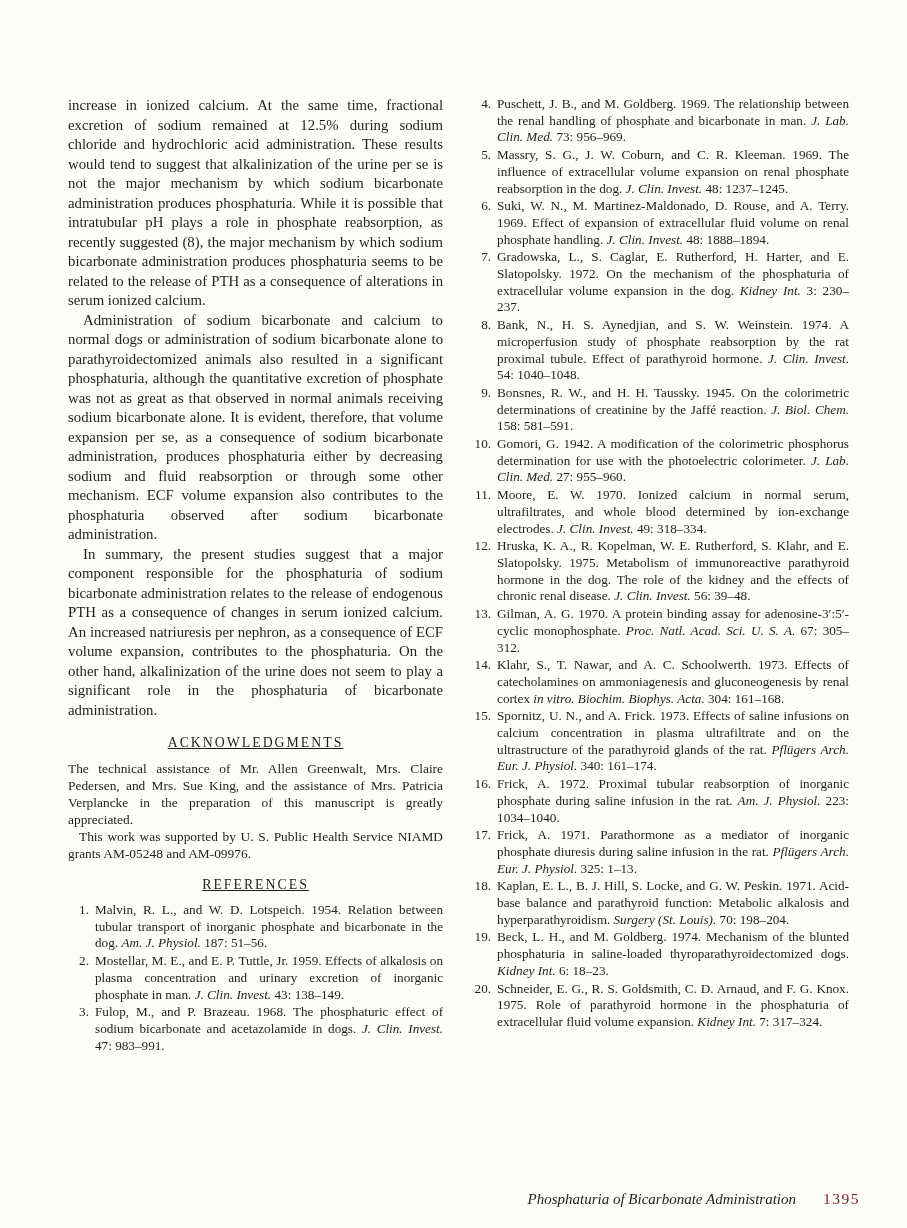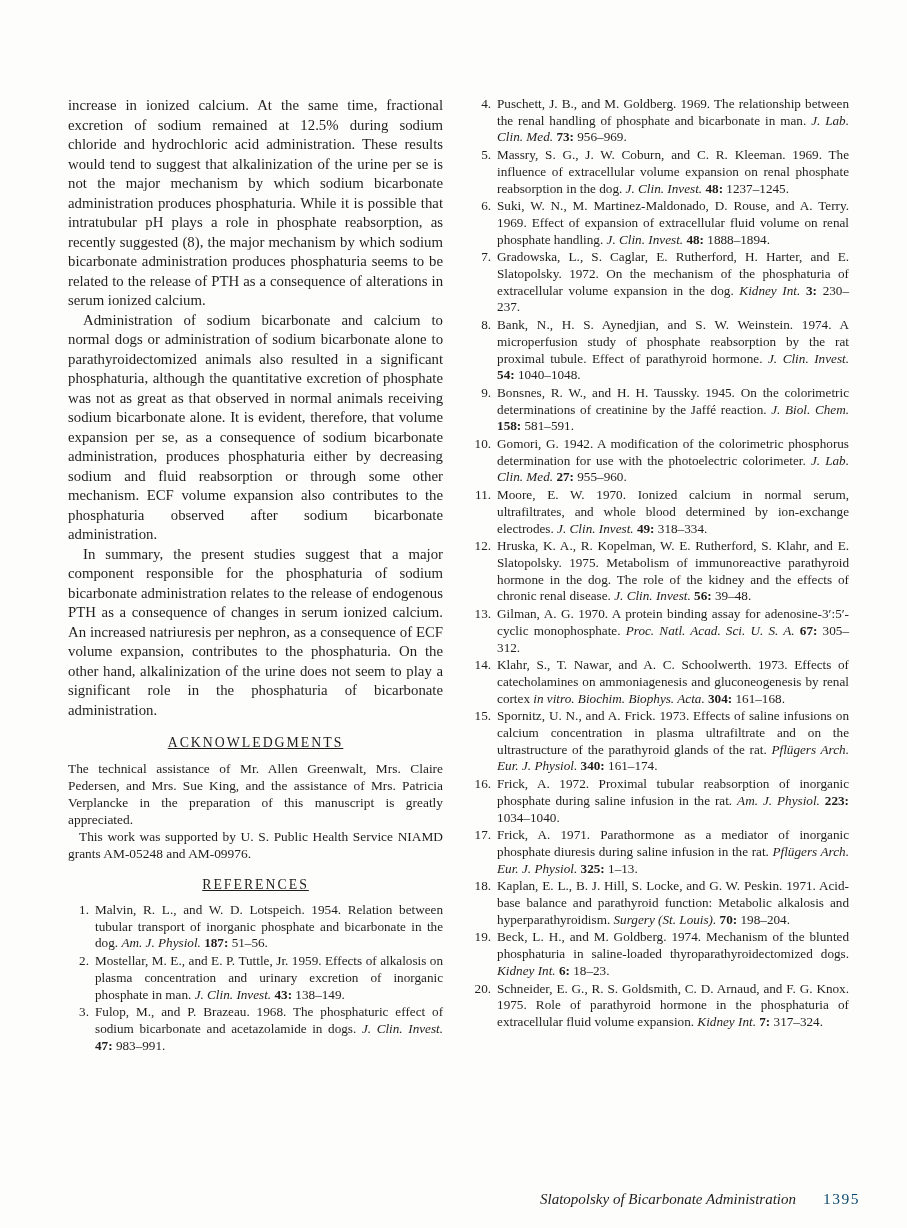--- a/index.html
+++ b/index.html
@@ -37,31 +37,31 @@
   }
 
   .acktext { font-size:13.4px; line-height:17px; }
   .acktext .para.indent { text-indent:11px; }
 
   .reflist { list-style:none; margin:0; padding:0; font-size:13.2px; line-height:16.7px; }
   .ref { display:flex; margin:0 0 1px 0; }
   .ref-num { flex:0 0 21px; text-align:right; padding-right:6px; }
   .ref-body { flex:1; text-align:justify; }
   .ref-journal { font-style:italic; }
-  .ref-vol { font-weight:bold; }
+  .ref-vol { font-weight:normal; }
 
   .footer {
     position:absolute;
     bottom:20px; right:47px;
     display:flex;
     align-items:baseline;
     gap:27px;
   }
   .running-title { font-style:italic; font-size:15px; }
-  .page-number { font-size:15.5px; letter-spacing:1.5px; color:#0c4a6e; }
+  .page-number { font-size:15.5px; letter-spacing:1.5px; color:#7f1d1d; }
 </style>
 </head>
 <body>
 
 <div class="page">
   <div class="content">
 
     <div class="col col-left">
       <div class="bodytext">
         <p class="para">increase in ionized calcium. At the same time, fractional excretion of sodium remained at 12.5% during sodium chloride and hydrochloric acid administration. These results would tend to suggest that alkalinization of the urine per se is not the major mechanism by which sodium bicarbonate administration produces phosphaturia. While it is possible that intratubular pH plays a role in phosphate reabsorption, as recently suggested (8), the major mechanism by which sodium bicarbonate administration produces phosphaturia seems to be related to the release of PTH as a consequence of alterations in serum ionized calcium.</p>
@@ -160,16 +160,16 @@
         </li>
         <li class="ref">
           <span class="ref-num">20.</span>
           <span class="ref-body"><span>Schneider, E. G., R. S. Goldsmith, C. D. Arnaud, and F. G. Knox. 1975. Role of parathyroid hormone in the phosphaturia of extracellular fluid volume expansion. </span><span class="ref-journal">Kidney Int.</span><span class="ref-vol"> 7:</span><span> 317–324.</span></span>
         </li>
       </ul>
     </div>
   </div>
 
   <div class="footer">
-    <span class="running-title">Slatopolsky of Bicarbonate Administration</span>
+    <span class="running-title">Phosphaturia of Bicarbonate Administration</span>
     <span class="page-number">1395</span>
   </div>
 </div>
 
 </body></html>

